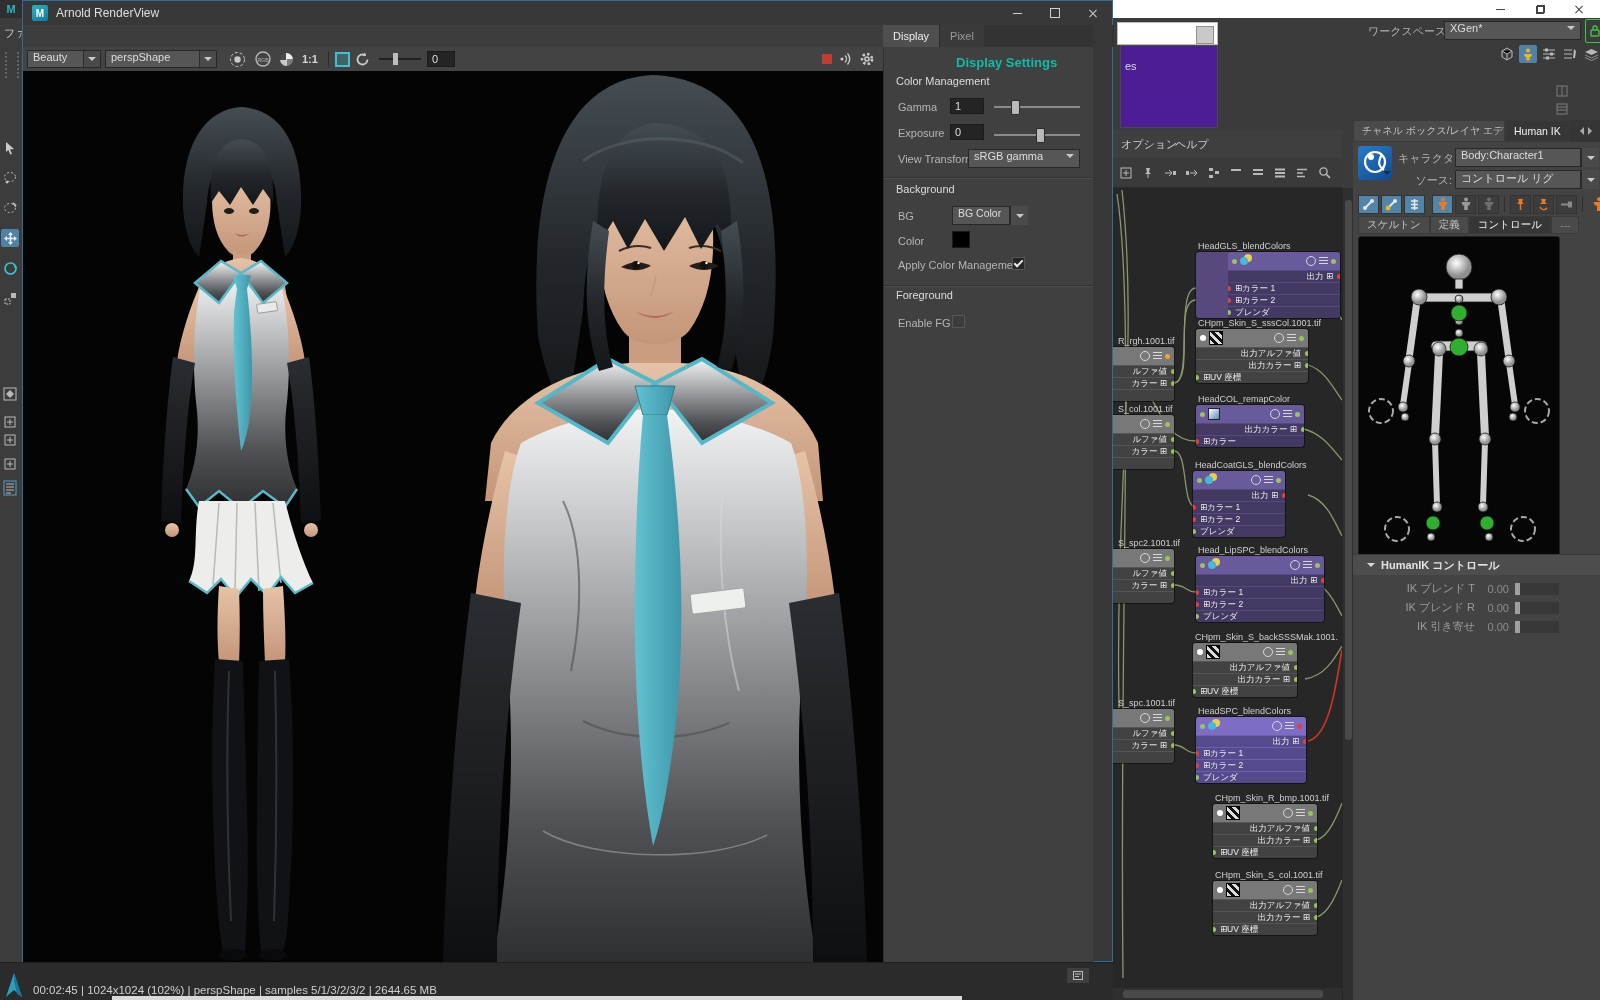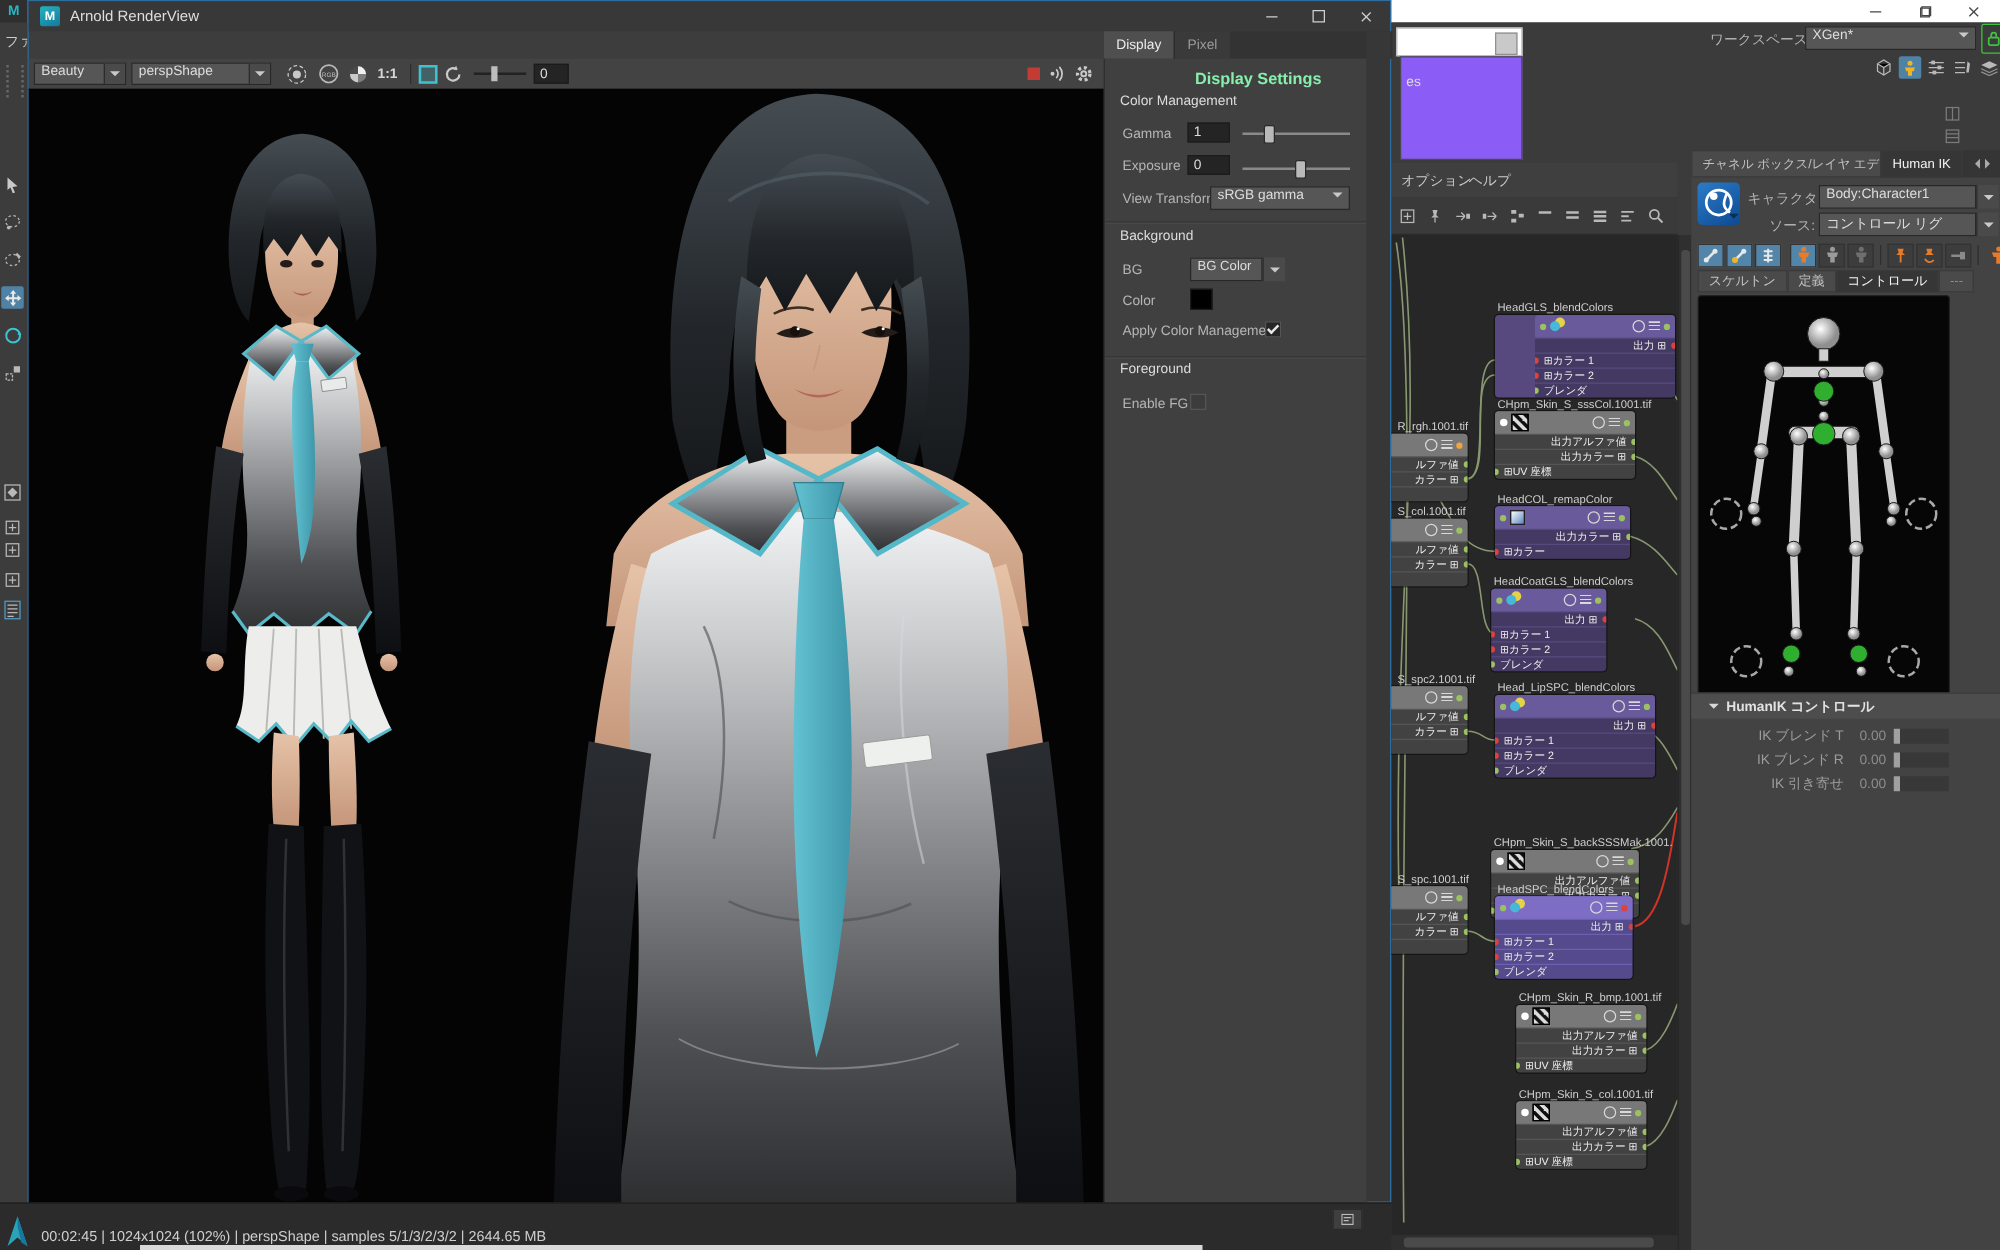--- a/index.html
+++ b/index.html
@@ -444,21 +444,21 @@
         </div>
         <div class="prow in">
           <span class="pdot l" style="background:#e0423a"></span>
           <span class="pl">⊞カラー 2</span>
         </div>
         <div class="prow in">
           <span class="pdot l" style="background:#9bc161"></span>
           <span class="pl">ブレンダ</span>
         </div>
       </div>
-      <div class="node file" style="left: 80px; top: 455px; width: 118px; margin-top: 37px;">
+      <div class="node file" style="left: 80px; top: 455px; width: 104px;">
         <div class="ttl">CHpm_Skin_S_backSSSMak.1001.</div>
         <div class="hdr">
           <span class="wdot"></span>
           <span class="icf"></span>
           <span class="sp"></span>
           <span class="icc"></span>
           <span class="icl"></span>
           <span class="hdot" style="background:#9bc161"></span>
         </div>
         <div class="prow out">
@@ -835,21 +835,21 @@
     <span class="attr-val" style="width:34px;text-align:right;margin-right:6px">0.00</span>
     <span class="mini-sl">
         <i></i>
       </span>
   </div>
 </div>
 
 <div class="abs" style="left:1117px;top:22px;width:101px;height:23px;background:#ffffff;border:1px solid #bbb;box-sizing:border-box;z-index:40">
   <div class="abs" style="right:3px;top:3px;width:16px;height:16px;background:#c9c9c9;border:1px solid #909090"></div>
 </div>
-<div class="abs" style="left:1120px;top:45px;width:98px;height:83px;background:#8b5cf6;border:1px solid #4a4a4a;box-sizing:border-box;z-index:40">
+<div class="abs" style="left:1120px;top:45px;width:98px;height:83px;background:#4c1d95;border:1px solid #4a4a4a;box-sizing:border-box;z-index:40">
   <div style="padding:14px 4px 0 4px;color:#dcdcdc;font-size:11px">es</div>
 </div>
 
 <div class="abs" id="rv">
 
   <div class="abs flex" id="rv-title">
     <div class="flex" style="width:16px;height:16px;margin:0 8px 0 9px;background:linear-gradient(150deg,#27b3c0,#14789c);border-radius:2px;justify-content:center">
       <span style="font-weight:bold;font-size:10px;color:#fff">M</span>
     </div>
     <span>Arnold RenderView</span>
@@ -1039,21 +1039,21 @@
   <div class="abs flex" id="dsp-tabs">
     <div class="dtab on">
         <span>Display</span>
       </div>
     <div class="dtab off">
         <span>Pixel</span>
       </div>
   </div>
 
   <div class="abs" id="dsp">
-    <div class="abs" style="left:72px;top:8px;width:136px;overflow:hidden;white-space:nowrap;font-weight:bold;font-size:13px;color:#86efac">Display Settings</div>
+    <div class="abs" style="left:72px;top:8px;width:136px;overflow:hidden;white-space:nowrap;font-weight:bold;font-size:13px;color:#14b8a6">Display Settings</div>
     <div class="abs sec" style="left:12px;top:28px">Color Management</div>
     <div class="abs lbl" style="left:14px;top:54px;width:44px;overflow:hidden">Gamma</div>
     <div class="abs field" style="left:66px;top:51px;width:34px;height:16px">
         <span>1</span>
       </div>
     <div class="abs sl-track" style="left:110px;top:59px;width:86px">
         <span class="sl-h" style="left:17px"></span>
       </div>
     <div class="abs lbl" style="left:14px;top:80px">Exposure</div>
     <div class="abs field" style="left:66px;top:77px;width:34px;height:16px">

